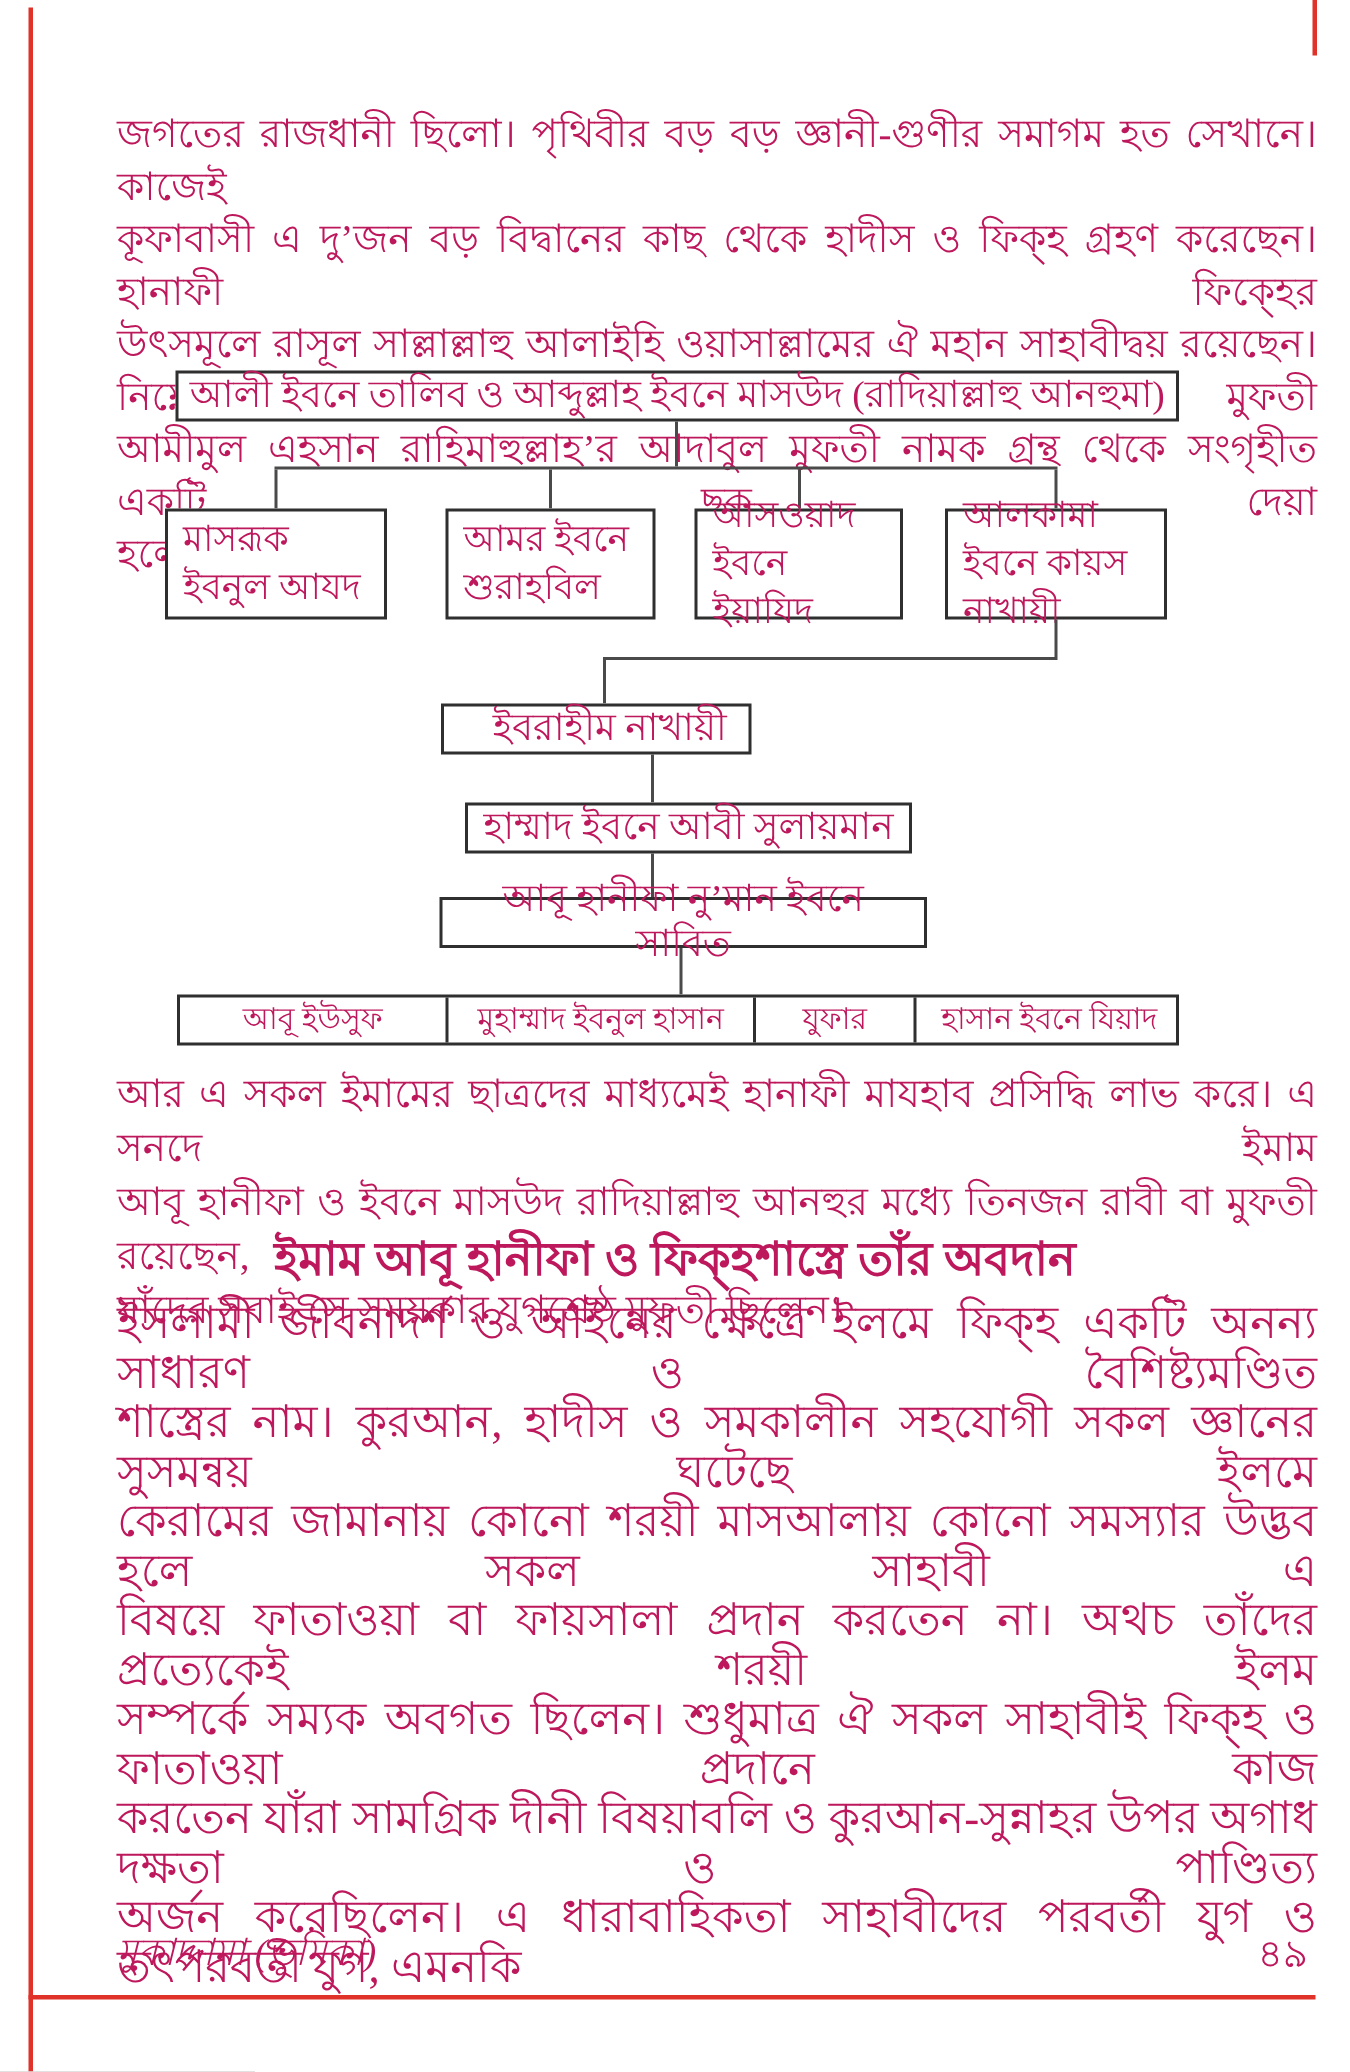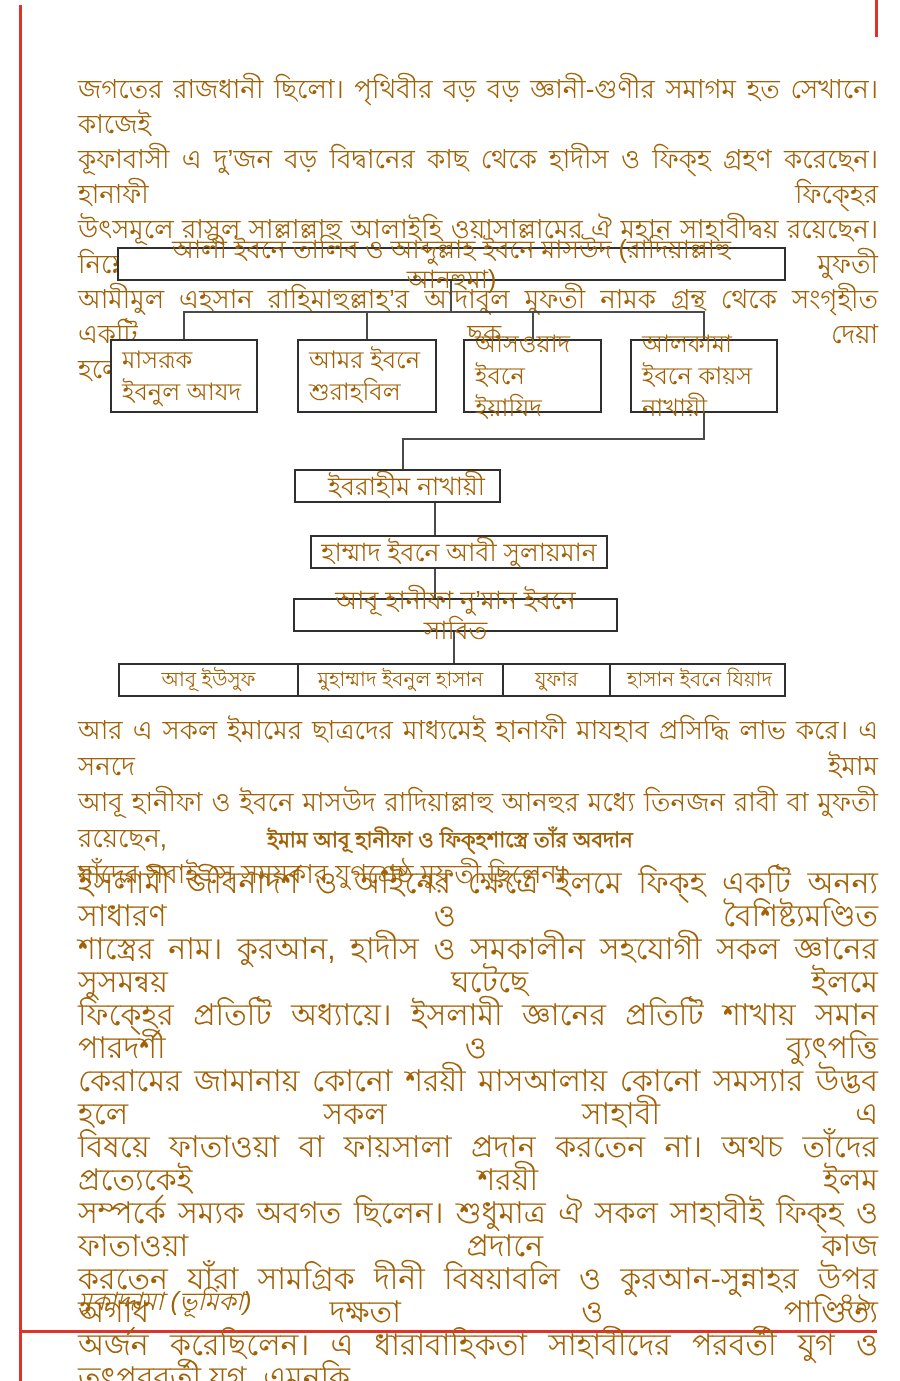--- a/index.html
+++ b/index.html
@@ -1,20 +1,20 @@
 <!DOCTYPE html>
 <html><head>
 <meta charset="utf-8">
 <style>
   html,body { margin:0; padding:0; }
   body { background:#888; }
   .page {
     position:relative; width:900px; height:1381px;
-    background:#ffffff; color:#a16207;
-    font-family:Liberation Sans, sans-serif;
+    background:#ffffff; color:#be185d;
+    font-family:Liberation Serif, serif;
     overflow:hidden; margin:0 auto;
   }
   
   .mark { position:absolute; background:#e03228; }
   .mark-left   { left:19px; top:5px;   width:3px;  height:1376px; }
   .mark-bottom { left:19px; top:1330px; width:858px; height:3px;  }
   .mark-topright { left:875px; top:0;  width:3px;  height:37px;  }
 
   
   .para { position:absolute; left:78px; width:800px; }
@@ -24,21 +24,21 @@
   }
   .para .line:last-child { text-align-last:left; }
   .para-intro { top:72px; }
   .para-after { top:712px; }
   .para-after .line { line-height:36px; }
   .para-body  { top:866px; }
   .para-body .line { line-height:33px; font-size:30px; }
 
   .heading {
     position:absolute; top:820px; left:0; width:900px; margin:0;
-    text-align:center; font-size:21px; font-weight:bold; line-height:40px;
+    text-align:center; font-size:31px; font-weight:bold; line-height:40px;
   }
 
   
   .dbox {
     position:absolute; box-sizing:border-box; background:#fff;
     border:2px solid #2f2f2f; display:flex; align-items:center;
     justify-content:center; text-align:center;
     font-size:25px; line-height:30px; padding:0 6px;
   }
   .dbox-student { justify-content:flex-start; text-align:left; font-size:24px; line-height:32px; padding:0 10px; }
@@ -122,21 +122,20 @@
       <div class="line">আবূ হানীফা ও ইবনে মাসউদ রাদিয়াল্লাহু আনহুর মধ্যে তিনজন রাবী বা মুফতী রয়েছেন,</div>
       <div class="line">যাঁদের সবাই সে সময়কার যুগশ্রেষ্ঠ মুফতী ছিলেন।</div>
     </div>
 
   <h2 class="heading">ইমাম আবূ হানীফা ও ফিক্হশাস্ত্রে তাঁর অবদান</h2>
 
   <div class="para para-body">
 
   <div class="line">ইসলামী জীবনাদর্শ ও আইনের ক্ষেত্রে ইলমে ফিক্হ একটি অনন্য সাধারণ ও বৈশিষ্ট্যমণ্ডিত</div>
       <div class="line">শাস্ত্রের নাম। কুরআন, হাদীস ও সমকালীন সহযোগী সকল জ্ঞানের সুসমন্বয় ঘটেছে ইলমে</div>
-      <div class="line">ফিক্হের প্রতিটি অধ্যায়ে। ইসলামী জ্ঞানের প্রতিটি শাখায় সমান পারদর্শী ও ব্যুৎপত্তি</div>
       <div class="line">কেরামের জামানায় কোনো শরয়ী মাসআলায় কোনো সমস্যার উদ্ভব হলে সকল সাহাবী এ</div>
       <div class="line">বিষয়ে ফাতাওয়া বা ফায়সালা প্রদান করতেন না। অথচ তাঁদের প্রত্যেকেই শরয়ী ইলম</div>
       <div class="line">সম্পর্কে সম্যক অবগত ছিলেন। শুধুমাত্র ঐ সকল সাহাবীই ফিক্হ ও ফাতাওয়া প্রদানে কাজ</div>
       <div class="line">করতেন যাঁরা সামগ্রিক দীনী বিষয়াবলি ও কুরআন-সুন্নাহর উপর অগাধ দক্ষতা ও পাণ্ডিত্য</div>
       <div class="line">অর্জন করেছিলেন। এ ধারাবাহিকতা সাহাবীদের পরবর্তী যুগ ও তৎপরবর্তী যুগ, এমনকি</div>
     </div>
 
   <span class="footer-left">মুকাদ্দামা (ভূমিকা)</span>
   <span class="footer-right">৪৯</span>
 

